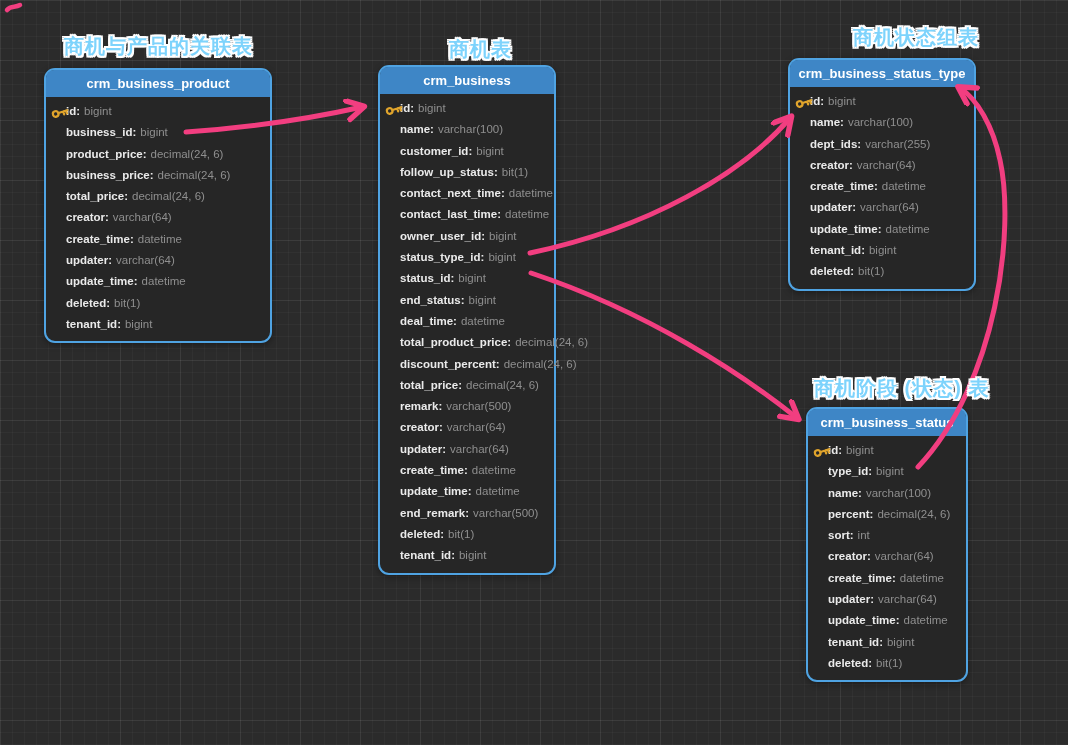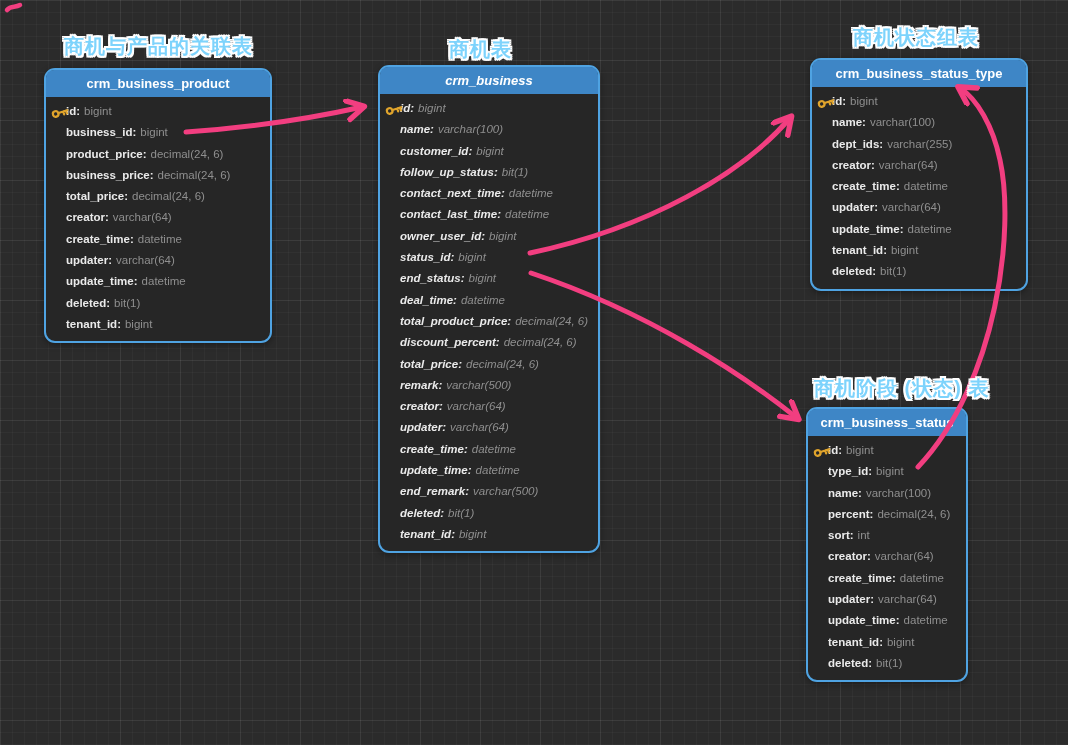--- a/index.html
+++ b/index.html
@@ -85,51 +85,52 @@
         <div class="field-row"><span class="fname">total_price</span><span class="ftype">decimal(24, 6)</span></div>
         <div class="field-row"><span class="fname">creator</span><span class="ftype">varchar(64)</span></div>
         <div class="field-row"><span class="fname">create_time</span><span class="ftype">datetime</span></div>
         <div class="field-row"><span class="fname">updater</span><span class="ftype">varchar(64)</span></div>
         <div class="field-row"><span class="fname">update_time</span><span class="ftype">datetime</span></div>
         <div class="field-row"><span class="fname">deleted</span><span class="ftype">bit(1)</span></div>
         <div class="field-row"><span class="fname">tenant_id</span><span class="ftype">bigint</span></div>
       </div>
     </div>
     <div class="table-label" style="left: 449px; top: 36px;">商机表</div>
-    <div class="er-table" style="left: 378px; top: 65px; width: 222px; font-style: italic;">
+    <div class="er-table" style="left: 378px; top: 65px; width: 178px;">
       <div class="er-table-header">crm_business</div>
       <div class="er-table-body">
         <div class="field-row"><span class="key-icon"><svg viewBox="0 0 20 14" width="18" height="13">
               <circle cx="4.6" cy="7" r="3.1" fill="none" stroke="#E0A42C" stroke-width="2.5"></circle>
               <path d="M7.9 7 H18 M13.4 7 v3.3 M16.6 7 v3.3" fill="none" stroke="#E0A42C" stroke-width="2.5" stroke-linecap="round"></path>
             </svg></span><span class="fname">id</span><span class="ftype">bigint</span></div>
         <div class="field-row"><span class="fname">name</span><span class="ftype">varchar(100)</span></div>
         <div class="field-row"><span class="fname">customer_id</span><span class="ftype">bigint</span></div>
         <div class="field-row"><span class="fname">follow_up_status</span><span class="ftype">bit(1)</span></div>
         <div class="field-row"><span class="fname">contact_next_time</span><span class="ftype">datetime</span></div>
         <div class="field-row"><span class="fname">contact_last_time</span><span class="ftype">datetime</span></div>
         <div class="field-row"><span class="fname">owner_user_id</span><span class="ftype">bigint</span></div>
+        <div class="field-row"><span class="fname">status_type_id</span><span class="ftype">bigint</span></div>
         <div class="field-row"><span class="fname">status_id</span><span class="ftype">bigint</span></div>
         <div class="field-row"><span class="fname">end_status</span><span class="ftype">bigint</span></div>
         <div class="field-row"><span class="fname">deal_time</span><span class="ftype">datetime</span></div>
         <div class="field-row"><span class="fname">total_product_price</span><span class="ftype">decimal(24, 6)</span></div>
         <div class="field-row"><span class="fname">discount_percent</span><span class="ftype">decimal(24, 6)</span></div>
         <div class="field-row"><span class="fname">total_price</span><span class="ftype">decimal(24, 6)</span></div>
         <div class="field-row"><span class="fname">remark</span><span class="ftype">varchar(500)</span></div>
         <div class="field-row"><span class="fname">creator</span><span class="ftype">varchar(64)</span></div>
         <div class="field-row"><span class="fname">updater</span><span class="ftype">varchar(64)</span></div>
         <div class="field-row"><span class="fname">create_time</span><span class="ftype">datetime</span></div>
         <div class="field-row"><span class="fname">update_time</span><span class="ftype">datetime</span></div>
         <div class="field-row"><span class="fname">end_remark</span><span class="ftype">varchar(500)</span></div>
         <div class="field-row"><span class="fname">deleted</span><span class="ftype">bit(1)</span></div>
         <div class="field-row"><span class="fname">tenant_id</span><span class="ftype">bigint</span></div>
       </div>
     </div>
     <div class="table-label" style="left: 829px; top: 24px; margin-left: 24px;">商机状态组表</div>
-    <div class="er-table" style="left: 810px; top: 58px; width: 218px;">
+    <div class="er-table" style="left: 788px; top: 58px; width: 188px;">
       <div class="er-table-header">crm_business_status_type</div>
       <div class="er-table-body">
         <div class="field-row"><span class="key-icon"><svg viewBox="0 0 20 14" width="18" height="13">
               <circle cx="4.6" cy="7" r="3.1" fill="none" stroke="#E0A42C" stroke-width="2.5"></circle>
               <path d="M7.9 7 H18 M13.4 7 v3.3 M16.6 7 v3.3" fill="none" stroke="#E0A42C" stroke-width="2.5" stroke-linecap="round"></path>
             </svg></span><span class="fname">id</span><span class="ftype">bigint</span></div>
         <div class="field-row"><span class="fname">name</span><span class="ftype">varchar(100)</span></div>
         <div class="field-row"><span class="fname">dept_ids</span><span class="ftype">varchar(255)</span></div>
         <div class="field-row"><span class="fname">creator</span><span class="ftype">varchar(64)</span></div>
         <div class="field-row"><span class="fname">create_time</span><span class="ftype">datetime</span></div>

